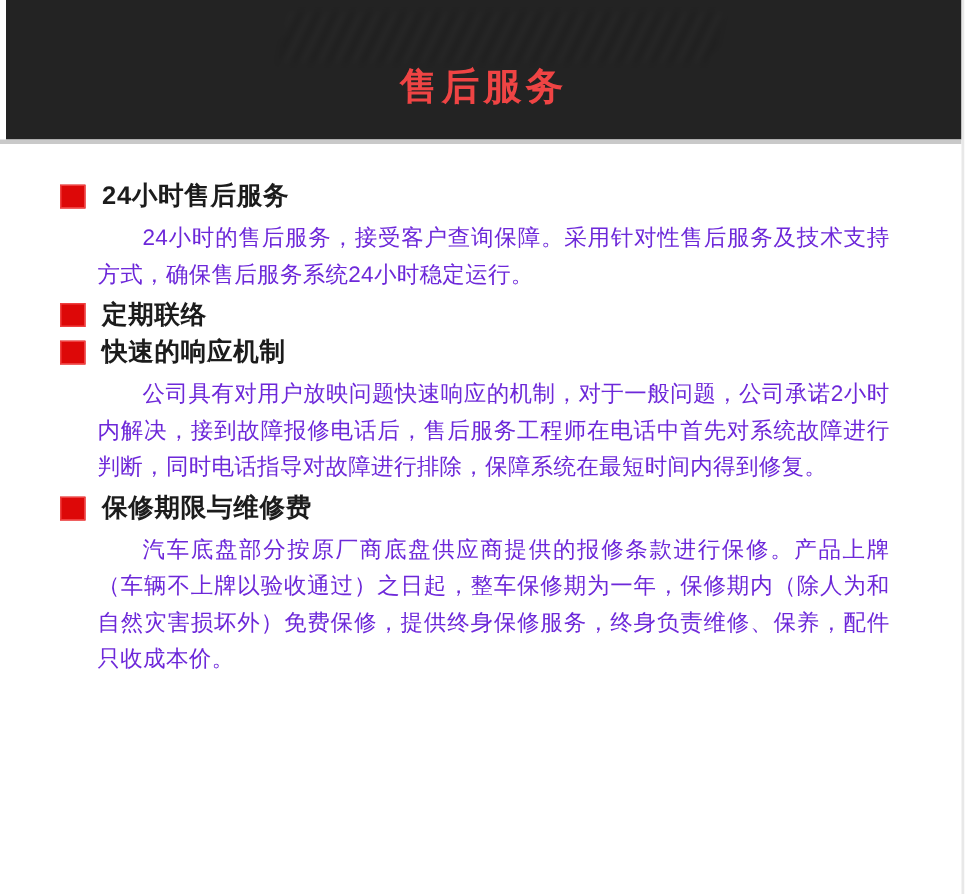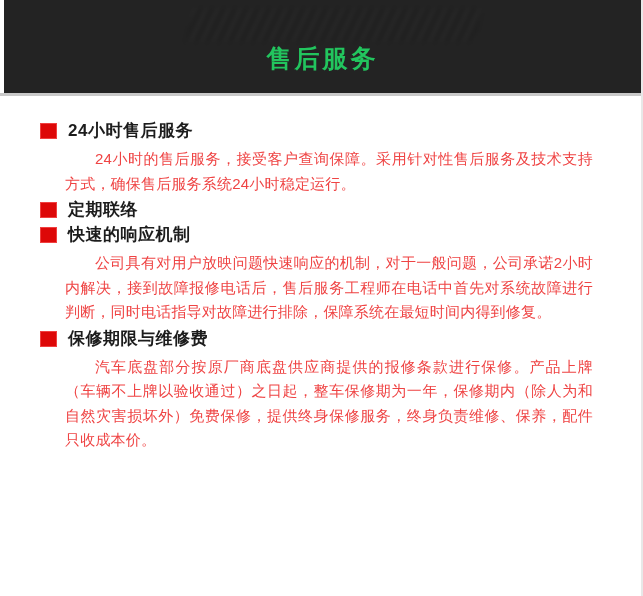--- a/index.html
+++ b/index.html
@@ -54,21 +54,21 @@
     filter: blur(2px);
     transform: skewX(-12deg);
   }
   .page-title {
     position: absolute;
     left: 0;
     right: 0;
     top: 46px;
     margin: 0;
     text-align: center;
-    color: #22c55e;
+    color: #ef4444;
     font-size: 25px;
     font-weight: bold;
     letter-spacing: 3px;
     line-height: 1;
   }
   
   .content {
     padding: 24px 48px 0 40px;
   }
   .sec { margin: 0; }
@@ -93,21 +93,21 @@
     font-weight: bold;
     color: #1c1c1c;
     line-height: 22px;
     letter-spacing: 0.5px;
   }
   .sec p {
     margin: 5px 0 0 25px;
     text-indent: 2em;
     font-size: 15px;
     line-height: 24.5px;
-    color: #ef4444;
+    color: #6d28d9;
     text-align: justify;
     letter-spacing: 0.2px;
   }
   .sec p + p { margin-top: 0; }
 </style>
 </head>
 <body>
 
 <div class="page">
 

